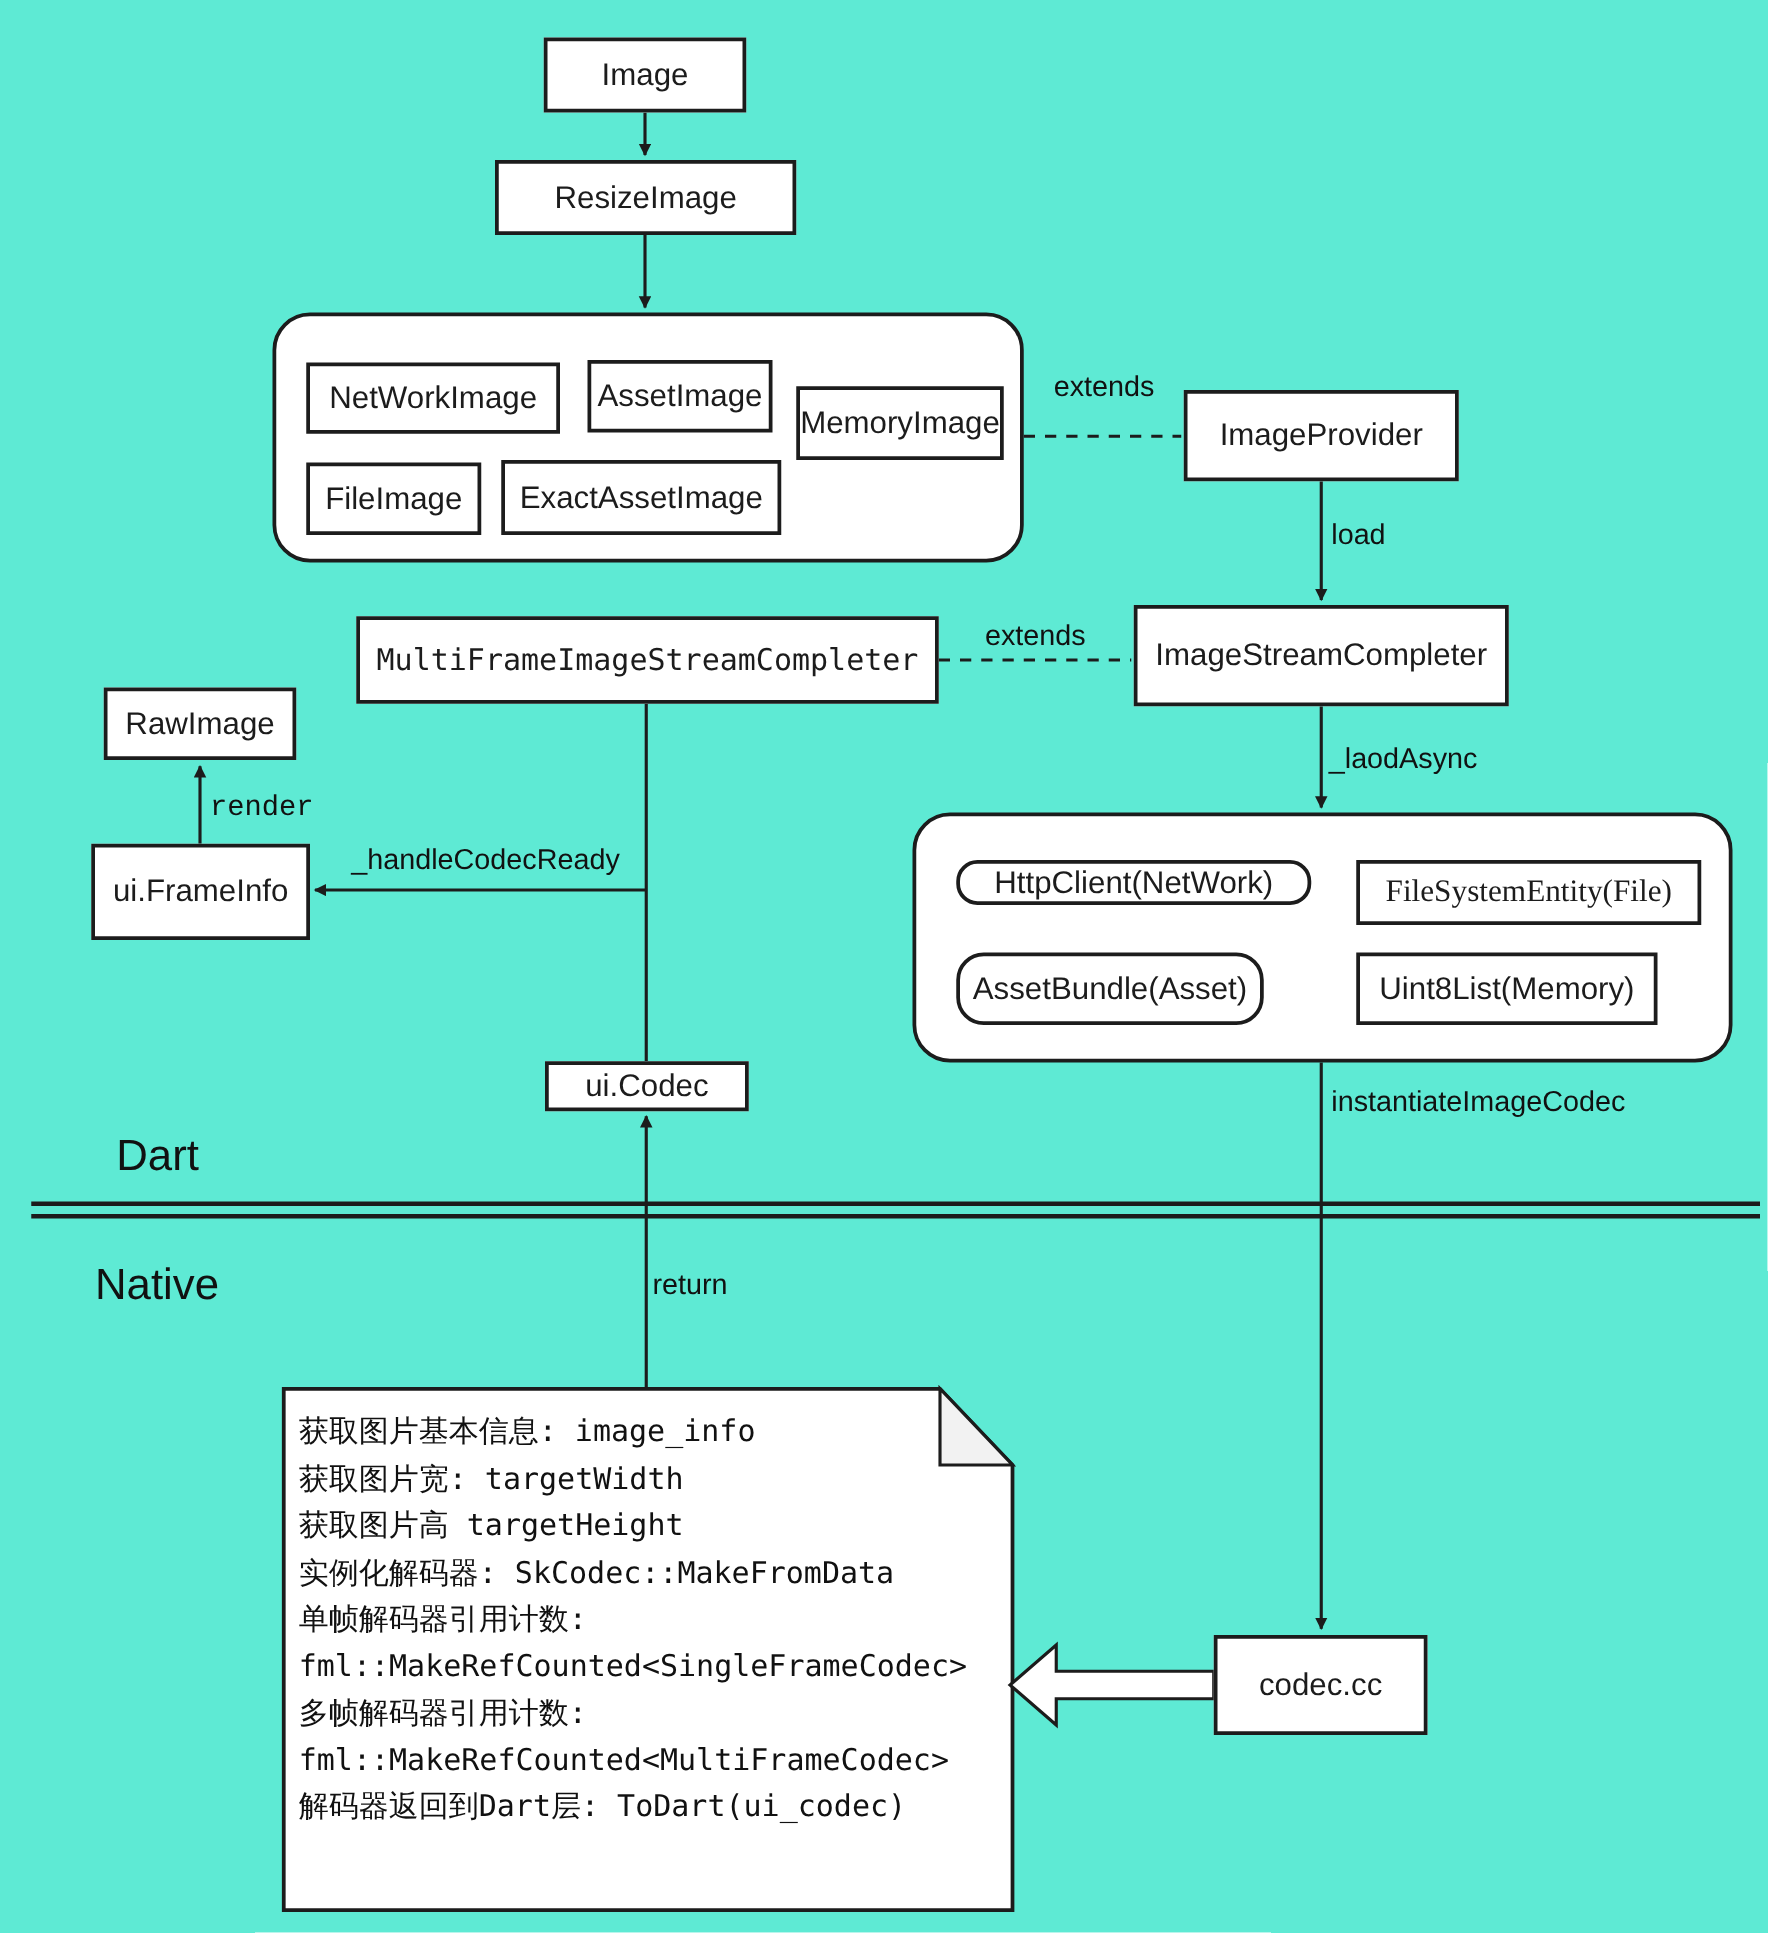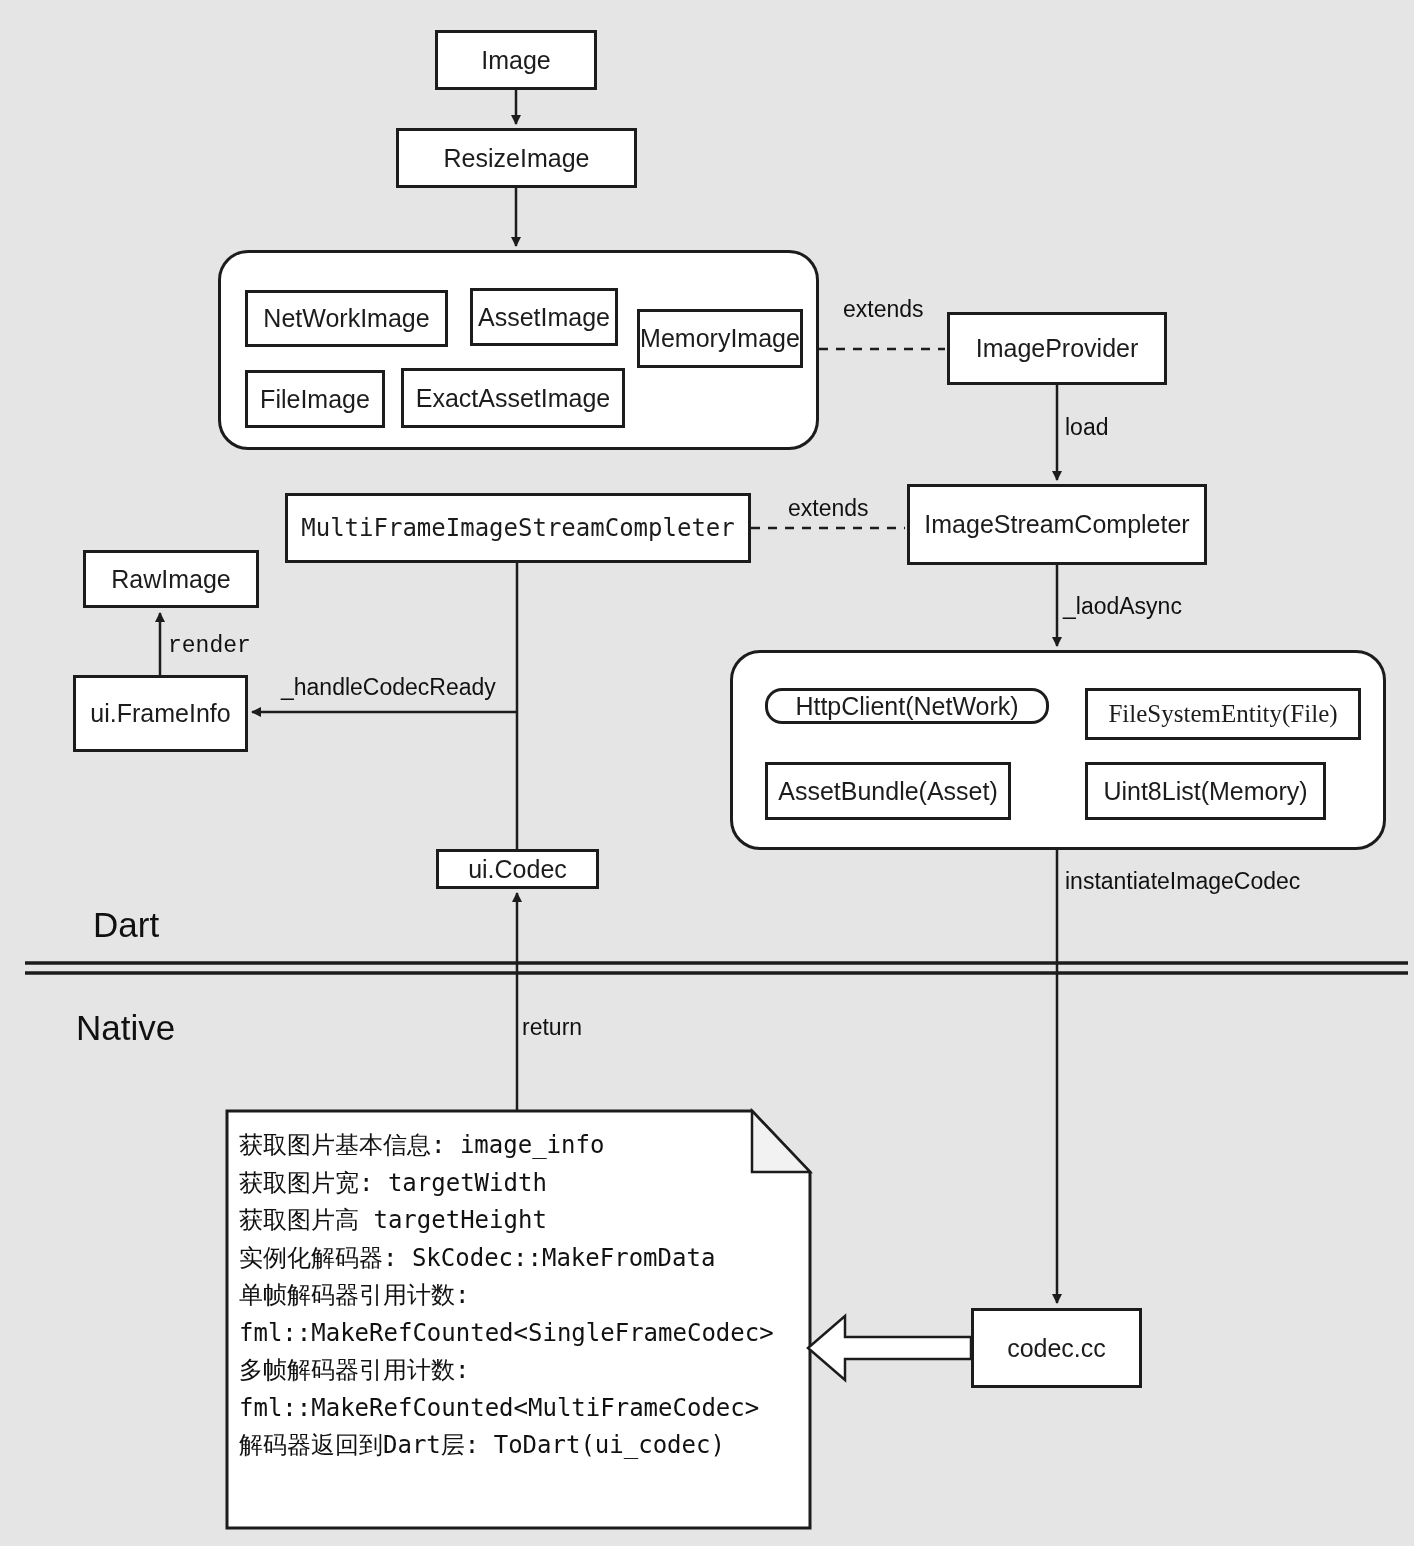--- a/index.html
+++ b/index.html
@@ -1,16 +1,16 @@
 <!DOCTYPE html>
 <html><head>
 <meta charset="utf-8">
 <style>
   html,body{margin:0;padding:0;background:#ffffff;}
-  #canvas{position:relative;width:1414px;height:1546px;background:#e5e5e5;overflow:hidden;
+  #canvas{position:relative;width:1414px;height:1546px;background:#5eead4;overflow:hidden;
           font-family:"Liberation Sans",sans-serif;color:#1c1c1c;}
   #wires{position:absolute;left:0;top:0;z-index:1;}
   .box{position:absolute;background:#ffffff;border:3px solid #1c1c1c;box-sizing:border-box;
        display:flex;align-items:center;justify-content:center;z-index:2;
        font-size:25px;color:#1c1c1c;white-space:nowrap;}
   .rounded{border-radius:30px;}
   .mono{font-family:"DejaVu Sans Mono","Liberation Mono",monospace;font-size:24px;}
   .lbl{position:absolute;z-index:3;font-size:23px;color:#111;white-space:nowrap;}
   .layer-lbl{position:absolute;z-index:3;font-size:35px;color:#111;white-space:nowrap;}
   #note-text{position:absolute;left:239px;top:1127px;z-index:3;
@@ -109,29 +109,29 @@
   <div class="box rounded" style="left:730px;top:650px;width:656px;height:200px;"></div>
 
   <div class="box" style="left:765px;top:688px;width:284px;height:36px;border-radius:17px;">
       <span>HttpClient(NetWork)</span>
     </div>
 
   <div class="box" style="left:1085px;top:688px;width:276px;height:52px;font-family:Liberation Serif, serif;">
       <span>FileSystemEntity(File)</span>
     </div>
 
-  <div class="box" style="left:765px;top:762px;width:246px;height:58px;">
+  <div class="box" style="left:765px;top:762px;width:246px;height:58px;border-radius:22px;">
       <span>AssetBundle(Asset)</span>
     </div>
 
   <div class="box" style="left:1085px;top:762px;width:241px;height:58px;">
       <span>Uint8List(Memory)</span>
     </div>
 
-  <div class="box" style="left:83px;top:550px;width:176px;height:58px;align-items:center;">
+  <div class="box" style="left:83px;top:550px;width:154px;height:58px;align-items:center;">
       <span>RawImage</span>
     </div>
 
   <div class="box" style="left:73px;top:675px;width:175px;height:77px;">
       <span>ui.FrameInfo</span>
     </div>
 
   <div class="box" style="left:436px;top:849px;width:163px;height:40px;">
       <span>ui.Codec</span>
     </div>

